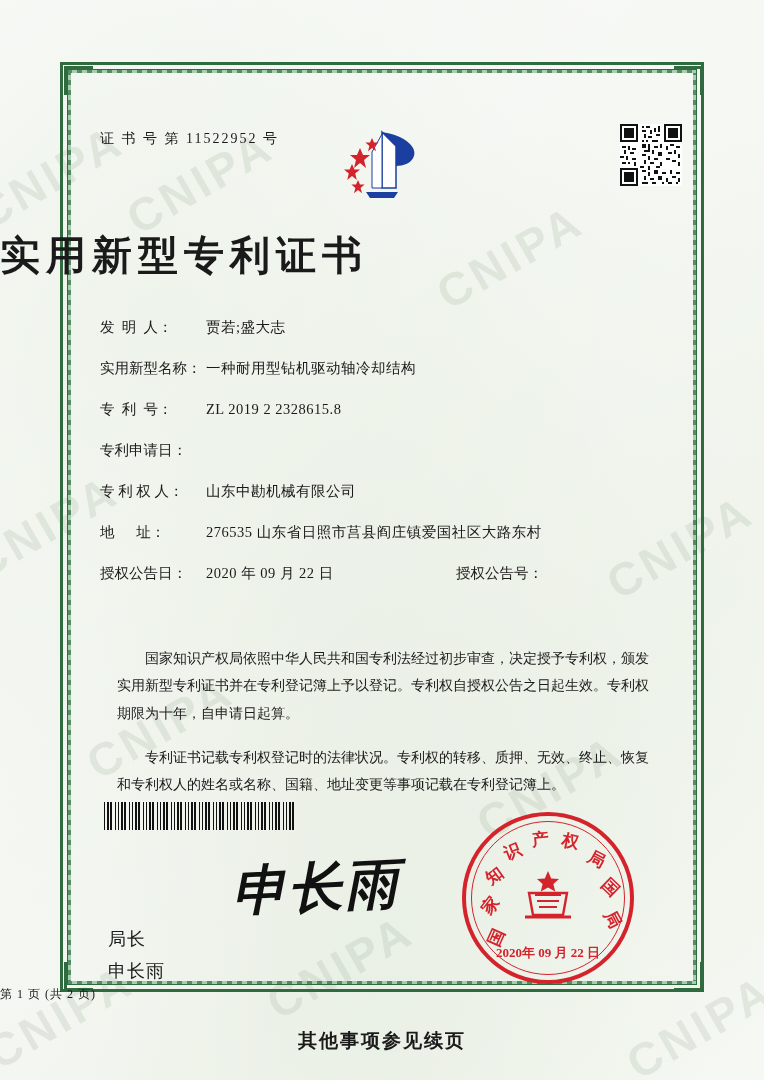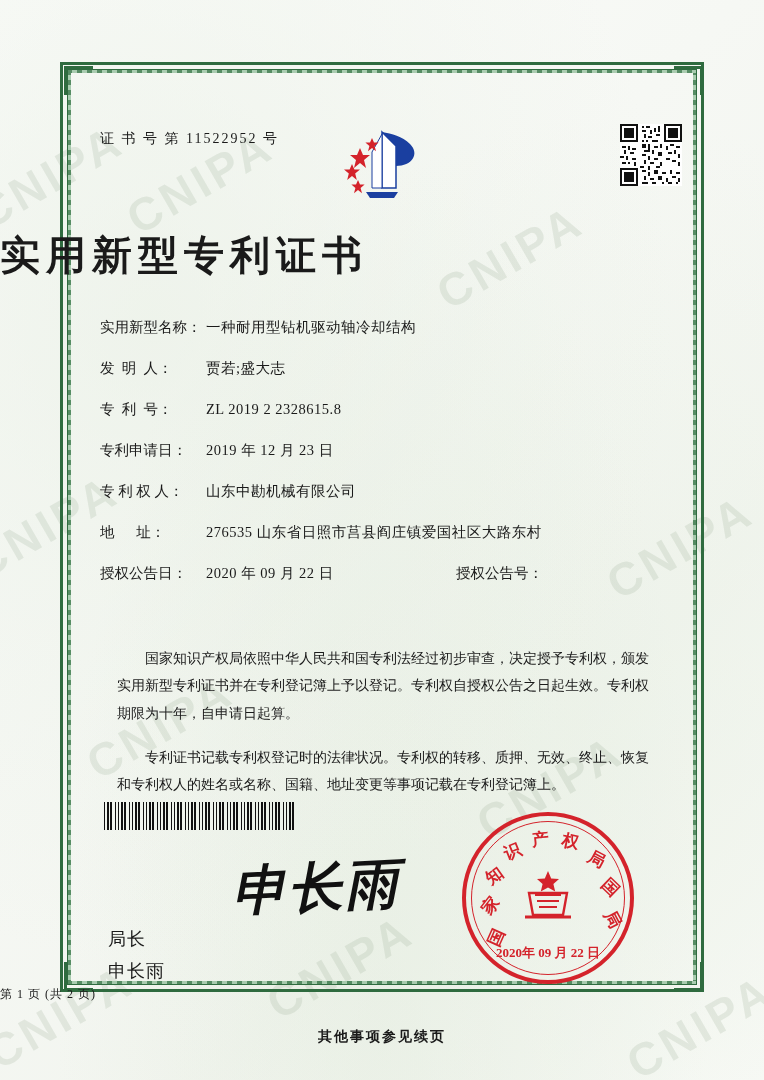--- a/index.html
+++ b/index.html
@@ -236,21 +236,21 @@
     position: absolute;
     left: 0; right: 0; top: 986px;
     text-align: left;
     font-size: 12px;
     letter-spacing: 1px;
   }
   .foot-note {
     position: absolute;
     left: 0; right: 0; top: 1028px;
     text-align: center;
-    font-size: 14px;
+    font-size: 19px;
     font-weight: 700;
     letter-spacing: 2px;
   }
 </style>
 </head>
 <body>
 
 <div class="page">
   <div class="paper-tex"></div>
 
@@ -367,34 +367,33 @@
         <rect x="24" y="29" width="2" height="1"></rect>
           <rect x="28" y="29" width="1" height="1"></rect>
       </g>
     </svg>
   </div>
 
   <div class="title">实用新型专利证书</div>
 
   <div class="fields">
     <div class="frow">
+      <div class="flabel">发  明  人：</div>
+      <div class="fvalue">贾若;盛大志</div>
+    </div>
+    <div class="frow">
       <div class="flabel">实用新型名称：</div>
       <div class="fvalue">一种耐用型钻机驱动轴冷却结构</div>
     </div>
     <div class="frow">
-      <div class="flabel">发  明  人：</div>
-      <div class="fvalue">贾若;盛大志</div>
-    </div>
-    <div class="frow">
       <div class="flabel">专  利  号：</div>
       <div class="fvalue">ZL 2019 2 2328615.8</div>
     </div>
     <div class="frow">
       <div class="flabel">专利申请日：</div>
-      <div class="fvalue">2019 年 12 月 23 日</div>
     </div>
     <div class="frow">
       <div class="flabel">专 利 权 人：</div>
       <div class="fvalue">山东中勘机械有限公司</div>
     </div>
     <div class="frow">
       <div class="flabel">地      址：</div>
       <div class="fvalue">276535  山东省日照市莒县阎庄镇爱国社区大路东村</div>
     </div>
     <div class="frow two">

